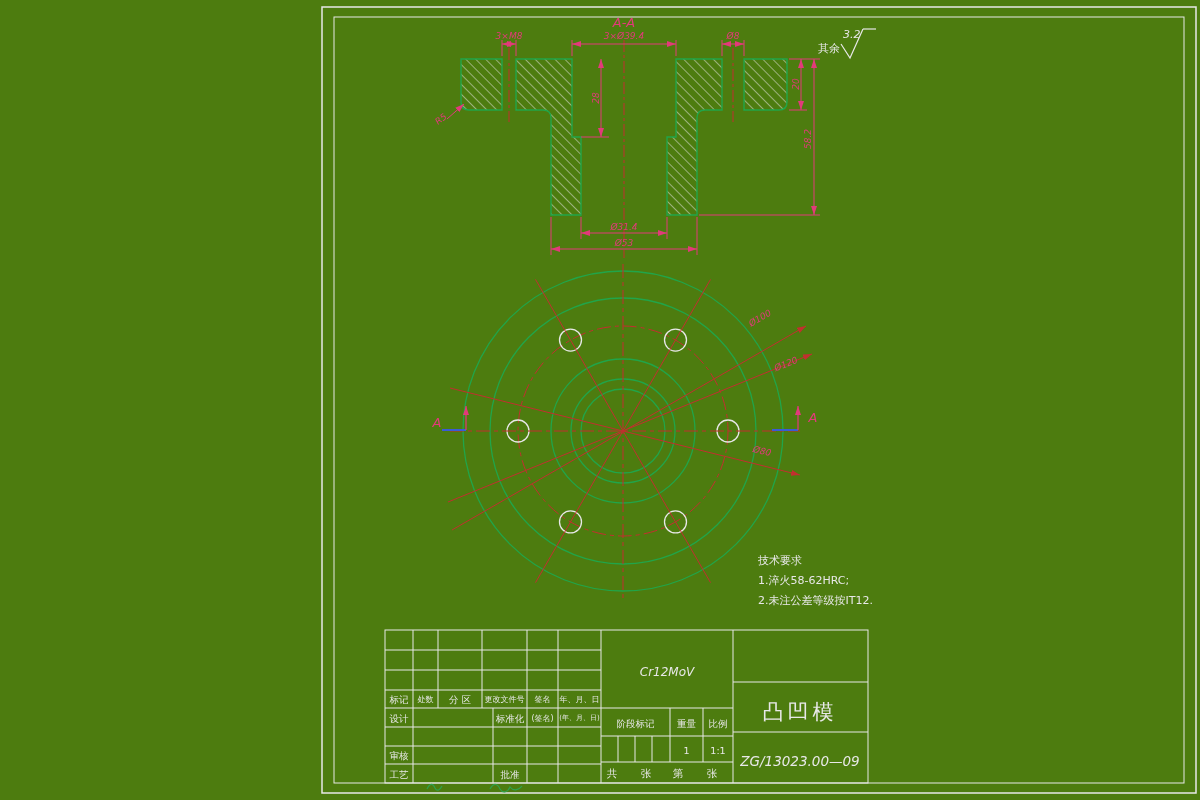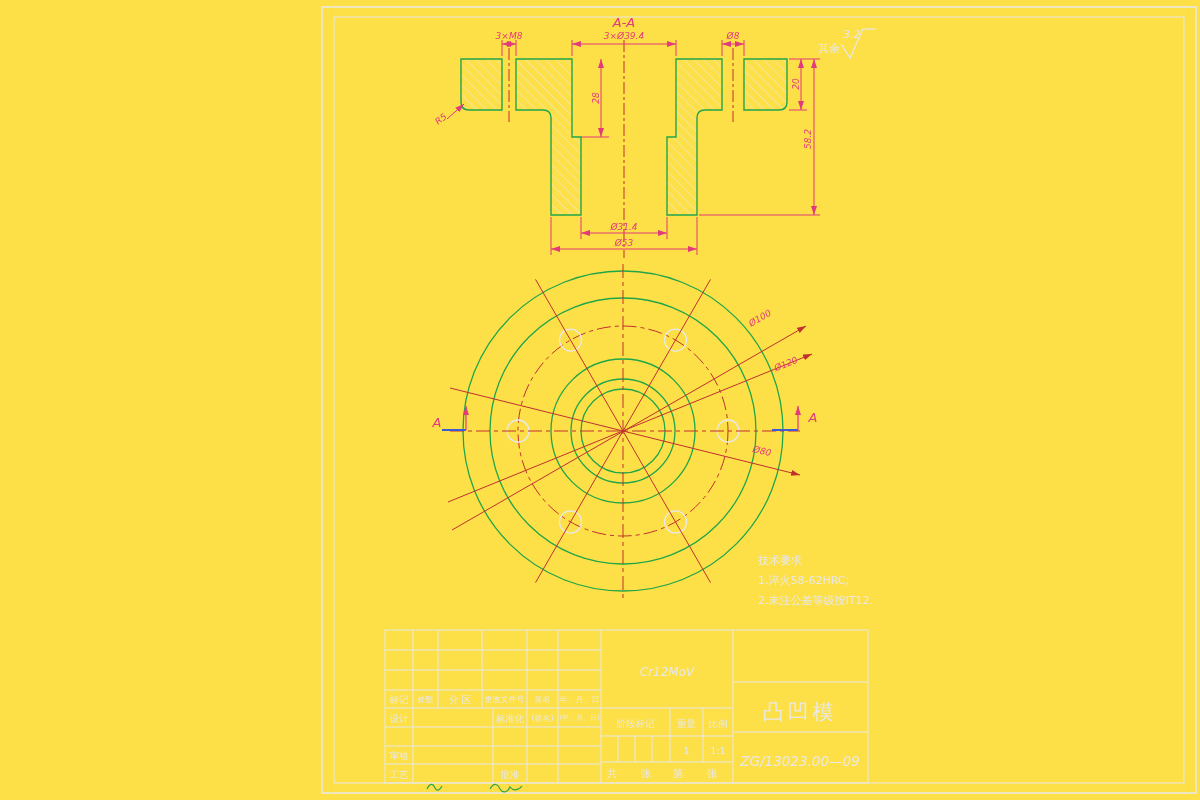--- a/index.html
+++ b/index.html
@@ -1,16 +1,16 @@
 <!DOCTYPE html>
 <html><head>
 <meta charset="utf-8">
 <style>
   html,body{margin:0;padding:0;background:#000;}
-  #stage{position:relative;width:1200px;height:800px;background:#fde047;overflow:hidden;
+  #stage{position:relative;width:1200px;height:800px;background:#4d7c0f;overflow:hidden;
          font-family:"Liberation Sans",sans-serif;}
   svg text{dominant-baseline:central;}
   .dim{fill:#e23a7a;font:italic 9px "DejaVu Sans",sans-serif;}
   .dimb{fill:#e23a7a;font:italic 13px "DejaVu Sans",sans-serif;}
   .wt{fill:#e8e8e8;font:11px "DejaVu Sans",sans-serif;}
   .tb{fill:#e8e8e8;font:9.5px "DejaVu Sans",sans-serif;text-anchor:middle;}
   .tbs{fill:#e8e8e8;font:8px "DejaVu Sans",sans-serif;text-anchor:middle;}
   .mid{text-anchor:middle;}
 </style>
 </head>

